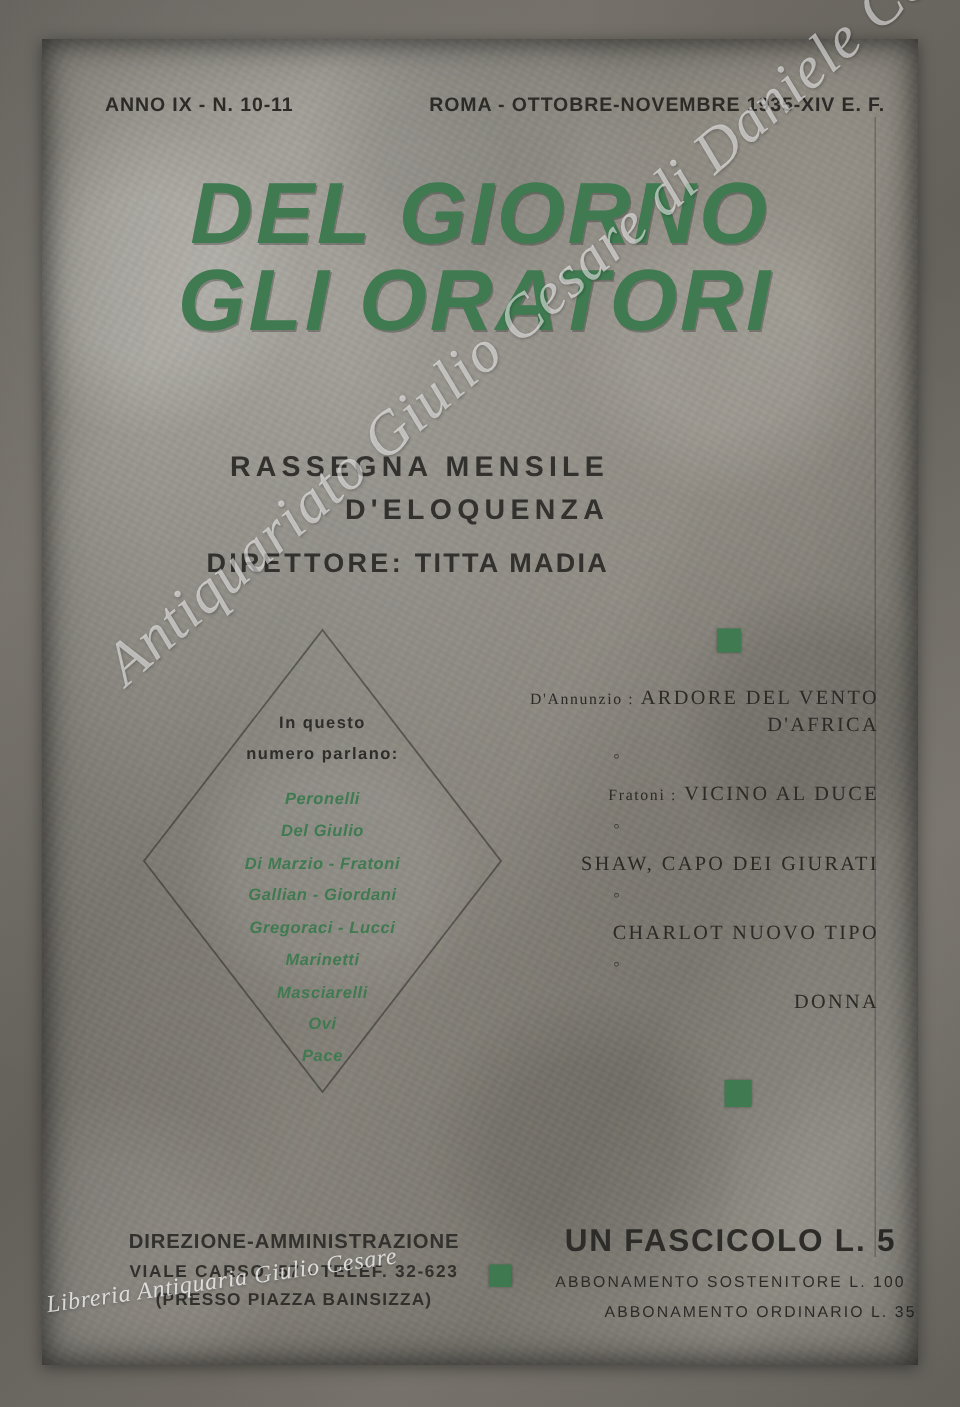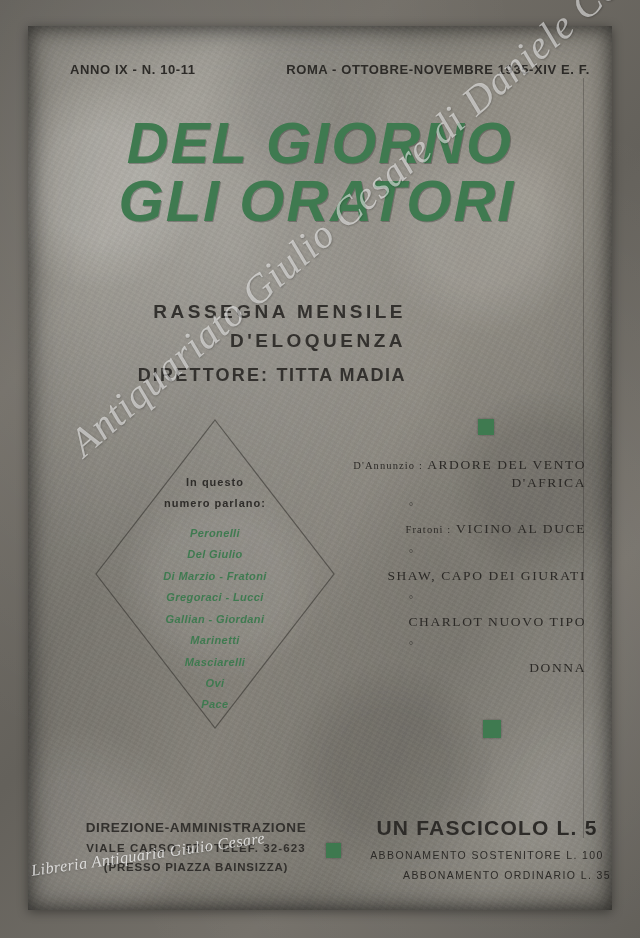--- a/index.html
+++ b/index.html
@@ -290,22 +290,22 @@
       <svg width="250" height="320" viewBox="0 0 250 320">
         <polygon points="125,6 244,160 125,314 6,160" fill="none" stroke="rgba(45,43,40,0.55)" stroke-width="1.2"></polygon>
       </svg>
       <div class="diamond-text">
         <div class="lead">In questo</div>
         <div class="lead">numero parlano:</div>
         <div style="height:8px"></div>
         <div>Peronelli</div>
         <div>Del Giulio</div>
         <div>Di Marzio - Fratoni</div>
+        <div>Gallian - Giordani</div>
         <div>Gregoraci - Lucci</div>
-        <div>Gallian - Giordani</div>
         <div>Marinetti</div>
         <div>Masciarelli</div>
         <div>Ovi</div>
         <div>Pace</div>
       </div>
     </div>
 
     <div class="sq sq-a"></div>
     <div class="sq sq-b"></div>
     <div class="sq sq-c"></div>

